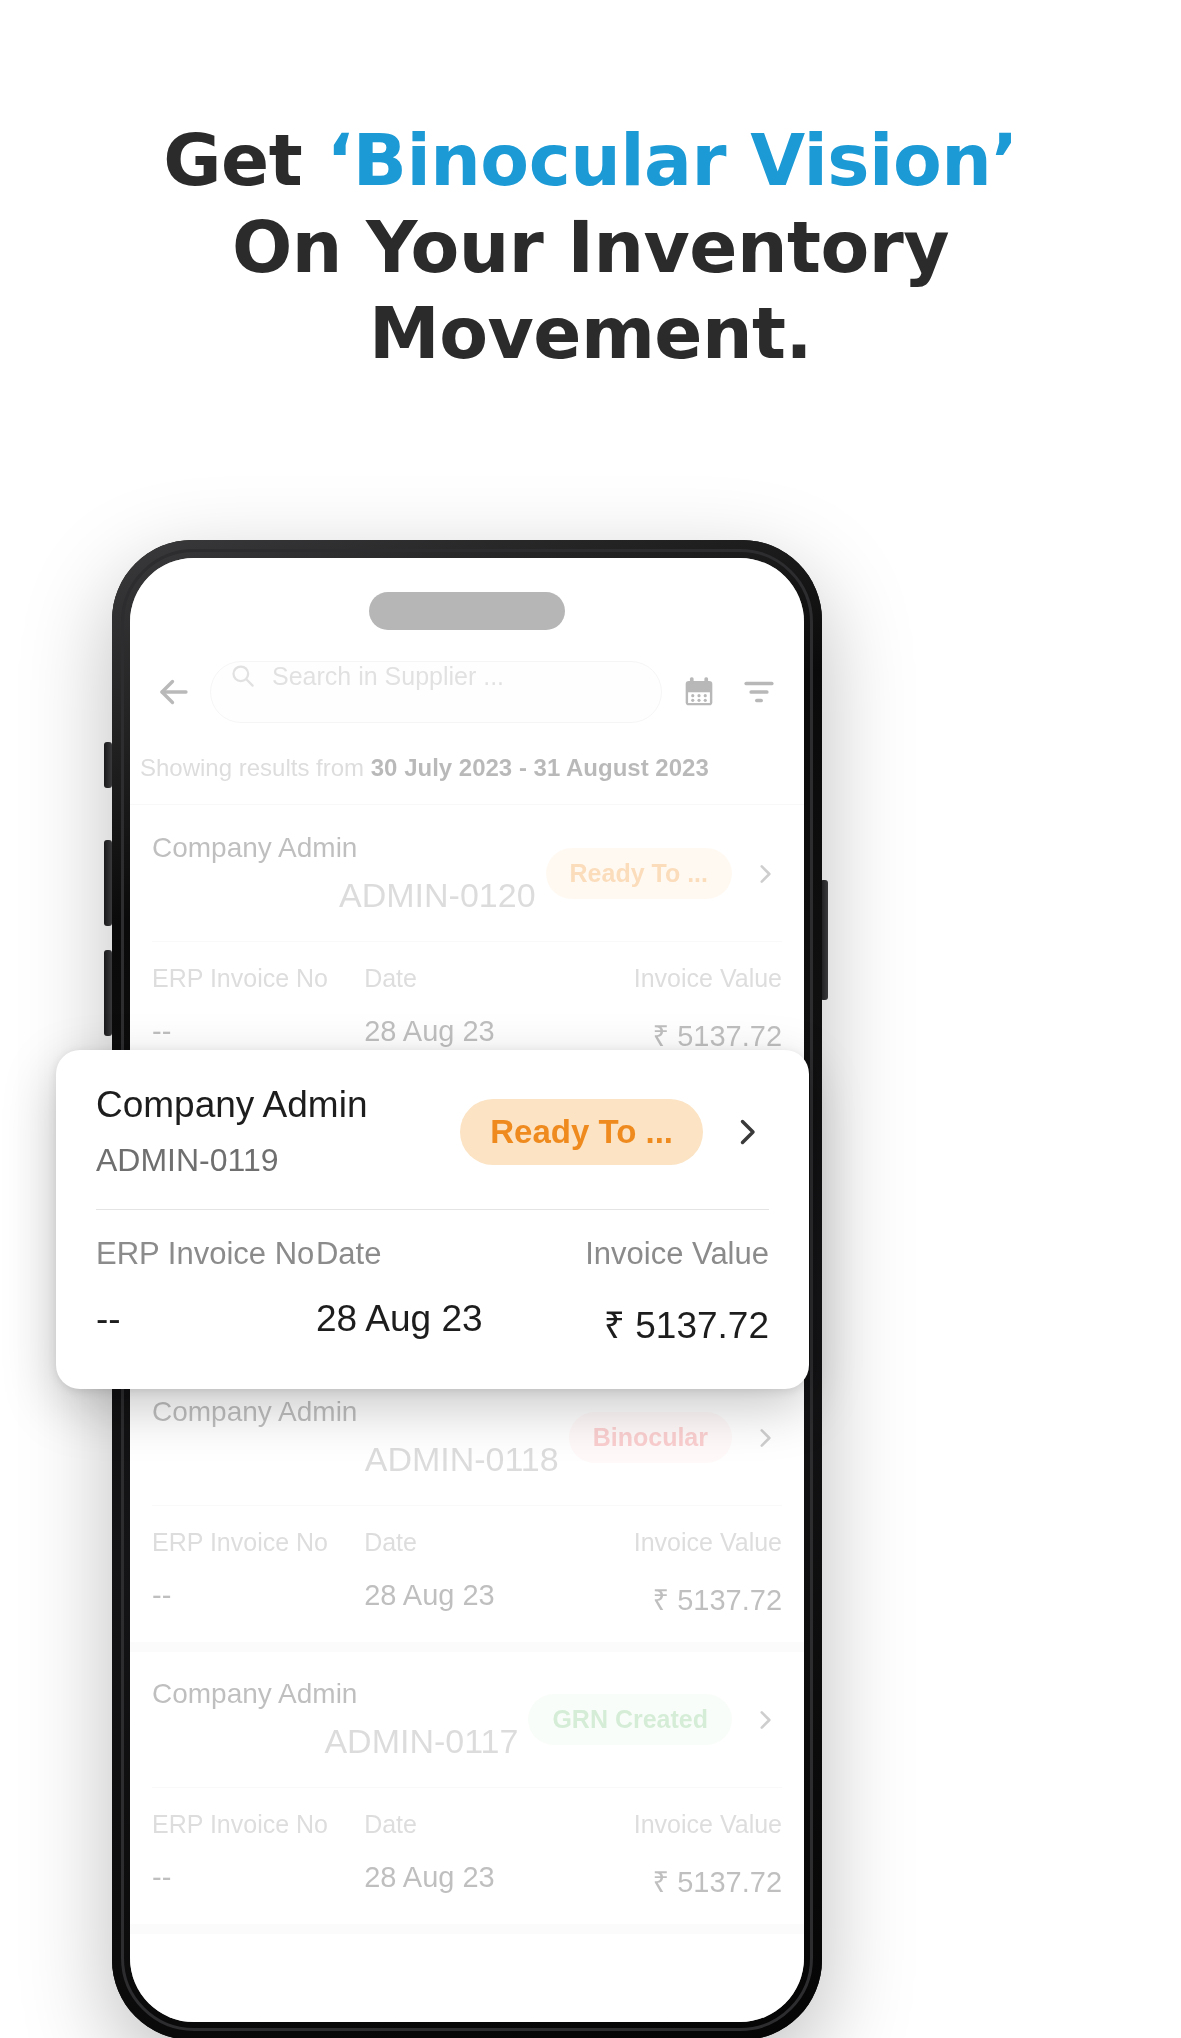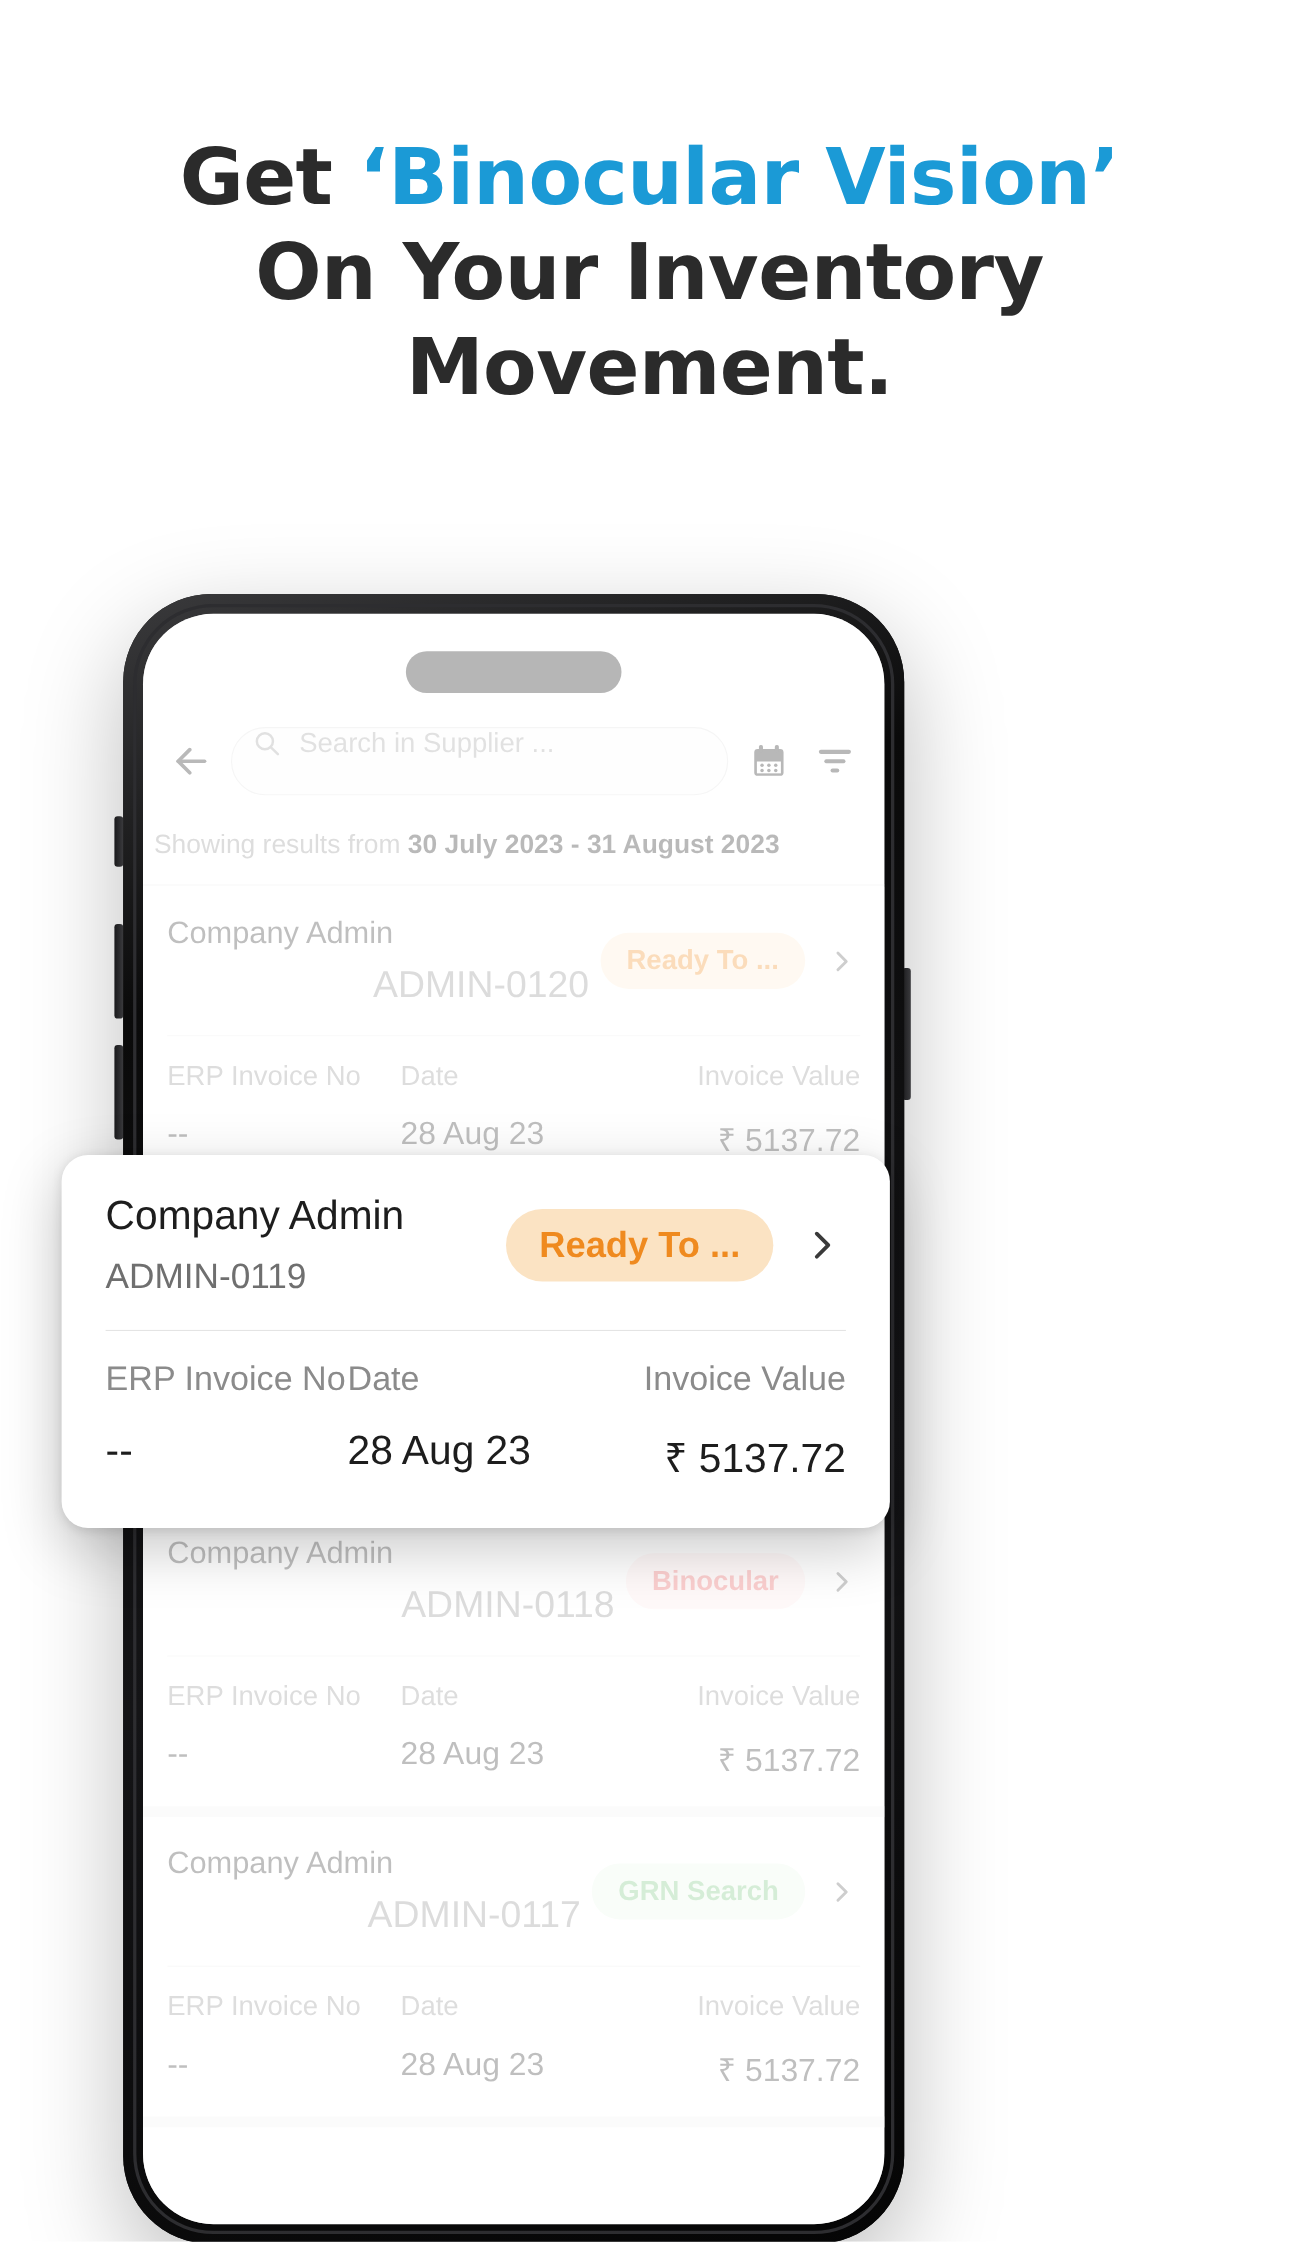--- a/index.html
+++ b/index.html
@@ -480,21 +480,21 @@
             </div>
           </div>
         </div>
 
         <div class="row">
           <div class="row-head">
             <div class="row-names">
               <div class="row-title">Company Admin</div>
               <div class="row-code">ADMIN-0117</div>
             </div>
-            <div class="badge green">GRN Search</div>
+            <div class="badge green">GRN Created</div>
             <div class="chev">
               <svg width="26" height="26" viewBox="0 0 24 24" fill="none" stroke="currentColor" stroke-width="2.4" stroke-linecap="round" stroke-linejoin="round">
                   <polyline points="9,5 16,12 9,19"></polyline>
                 </svg>
             </div>
           </div>
           <div class="row-sep"></div>
           <div class="kv">
             <div>
               <div class="k">ERP Invoice No</div>

